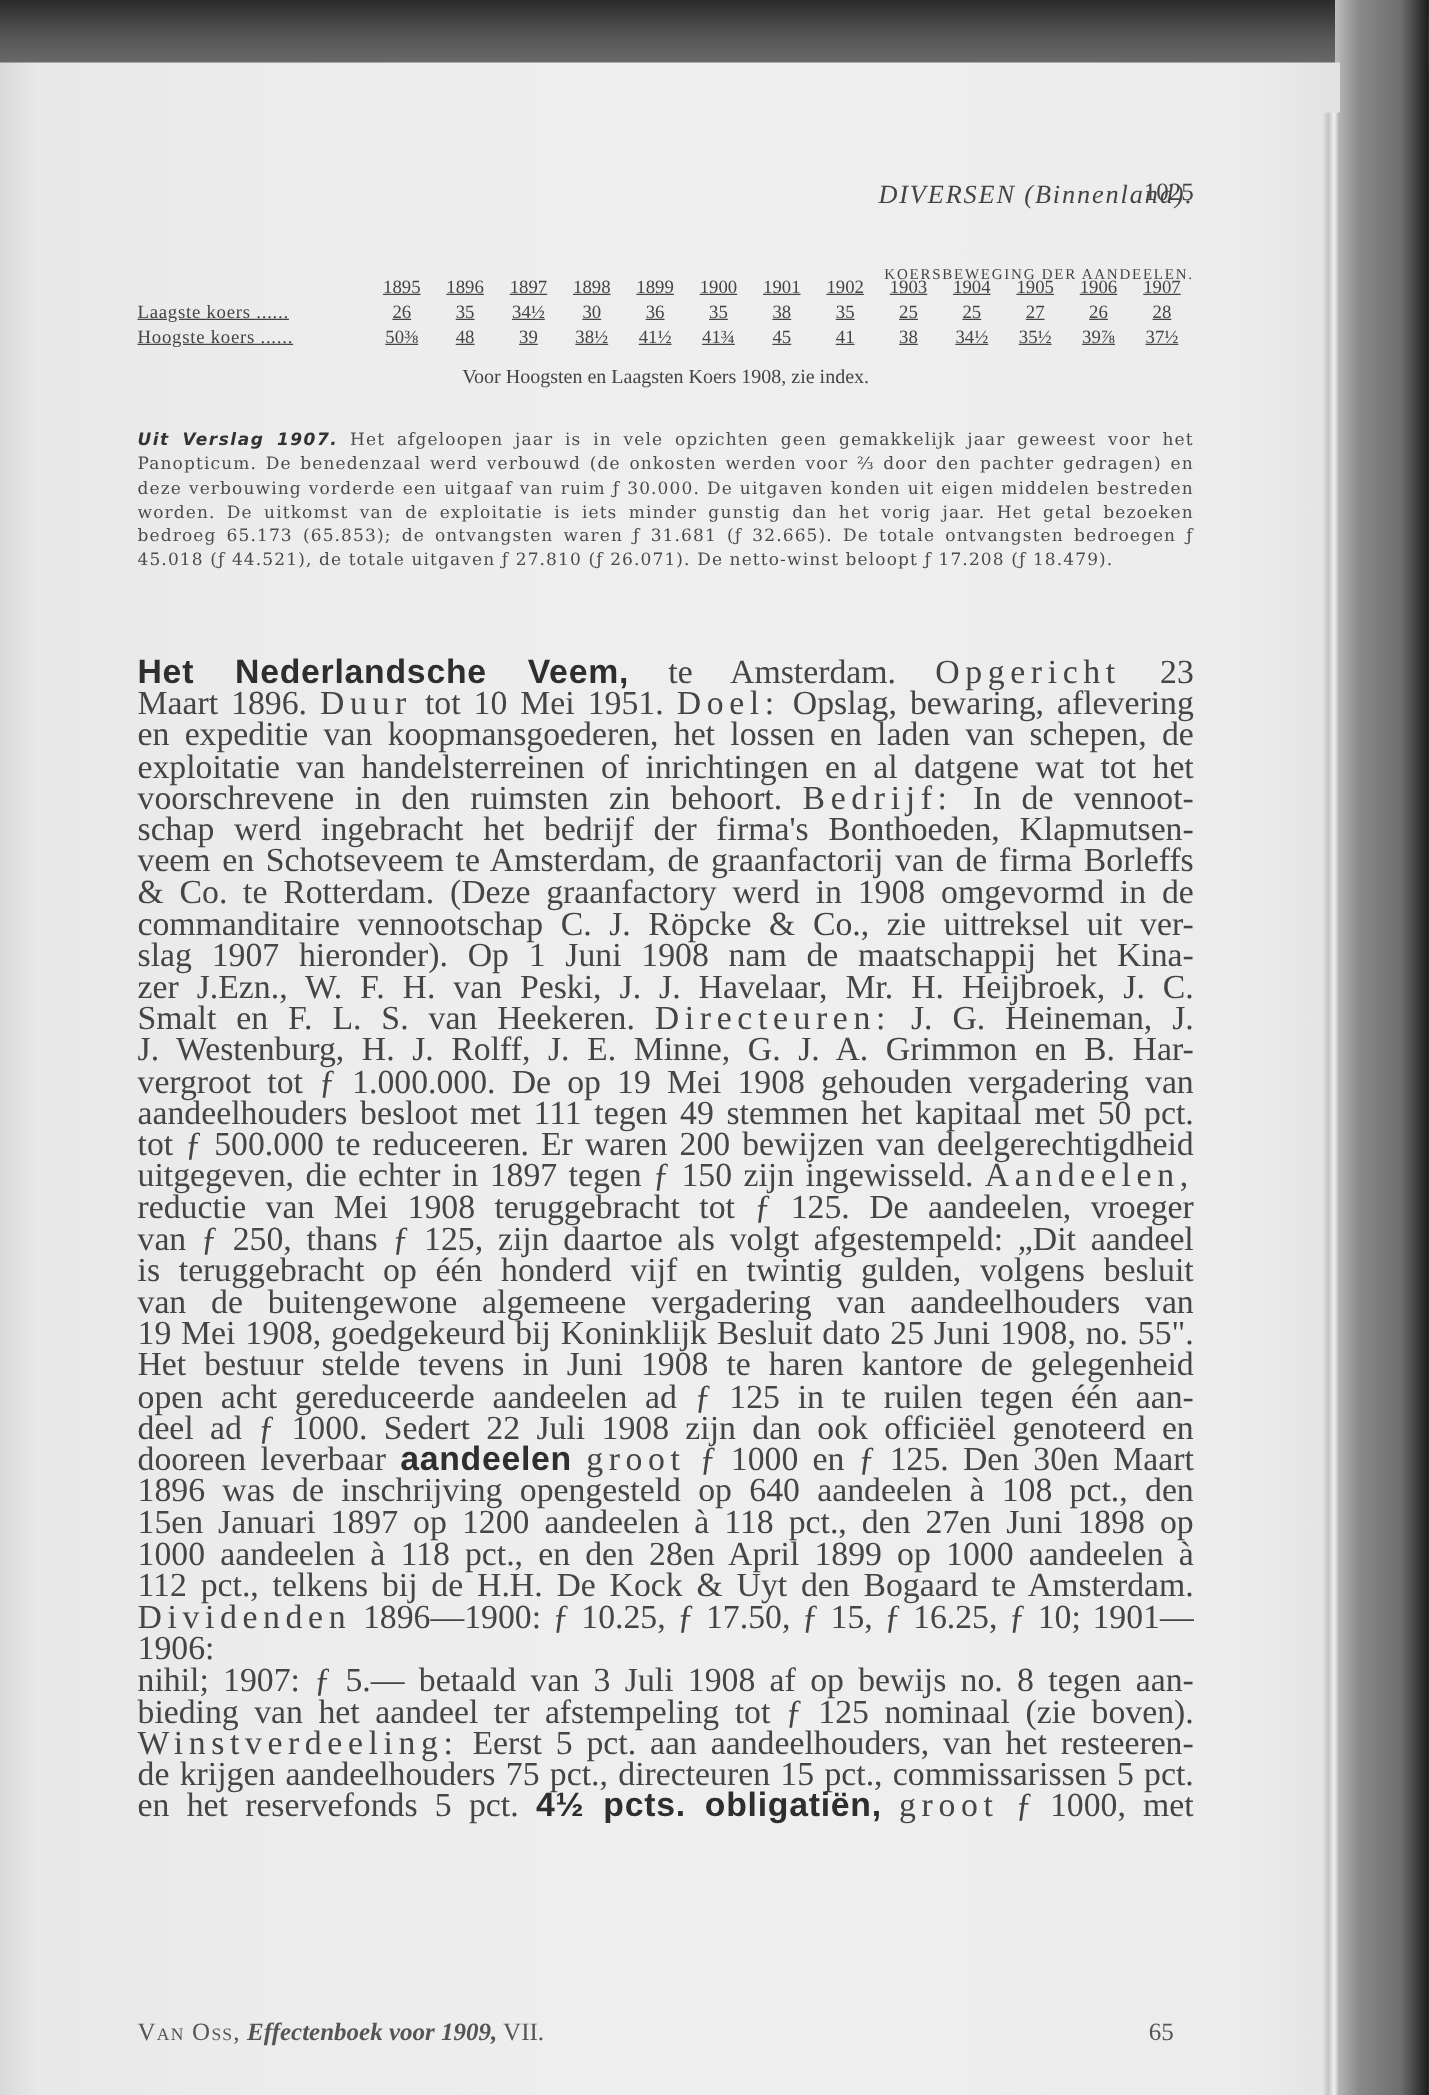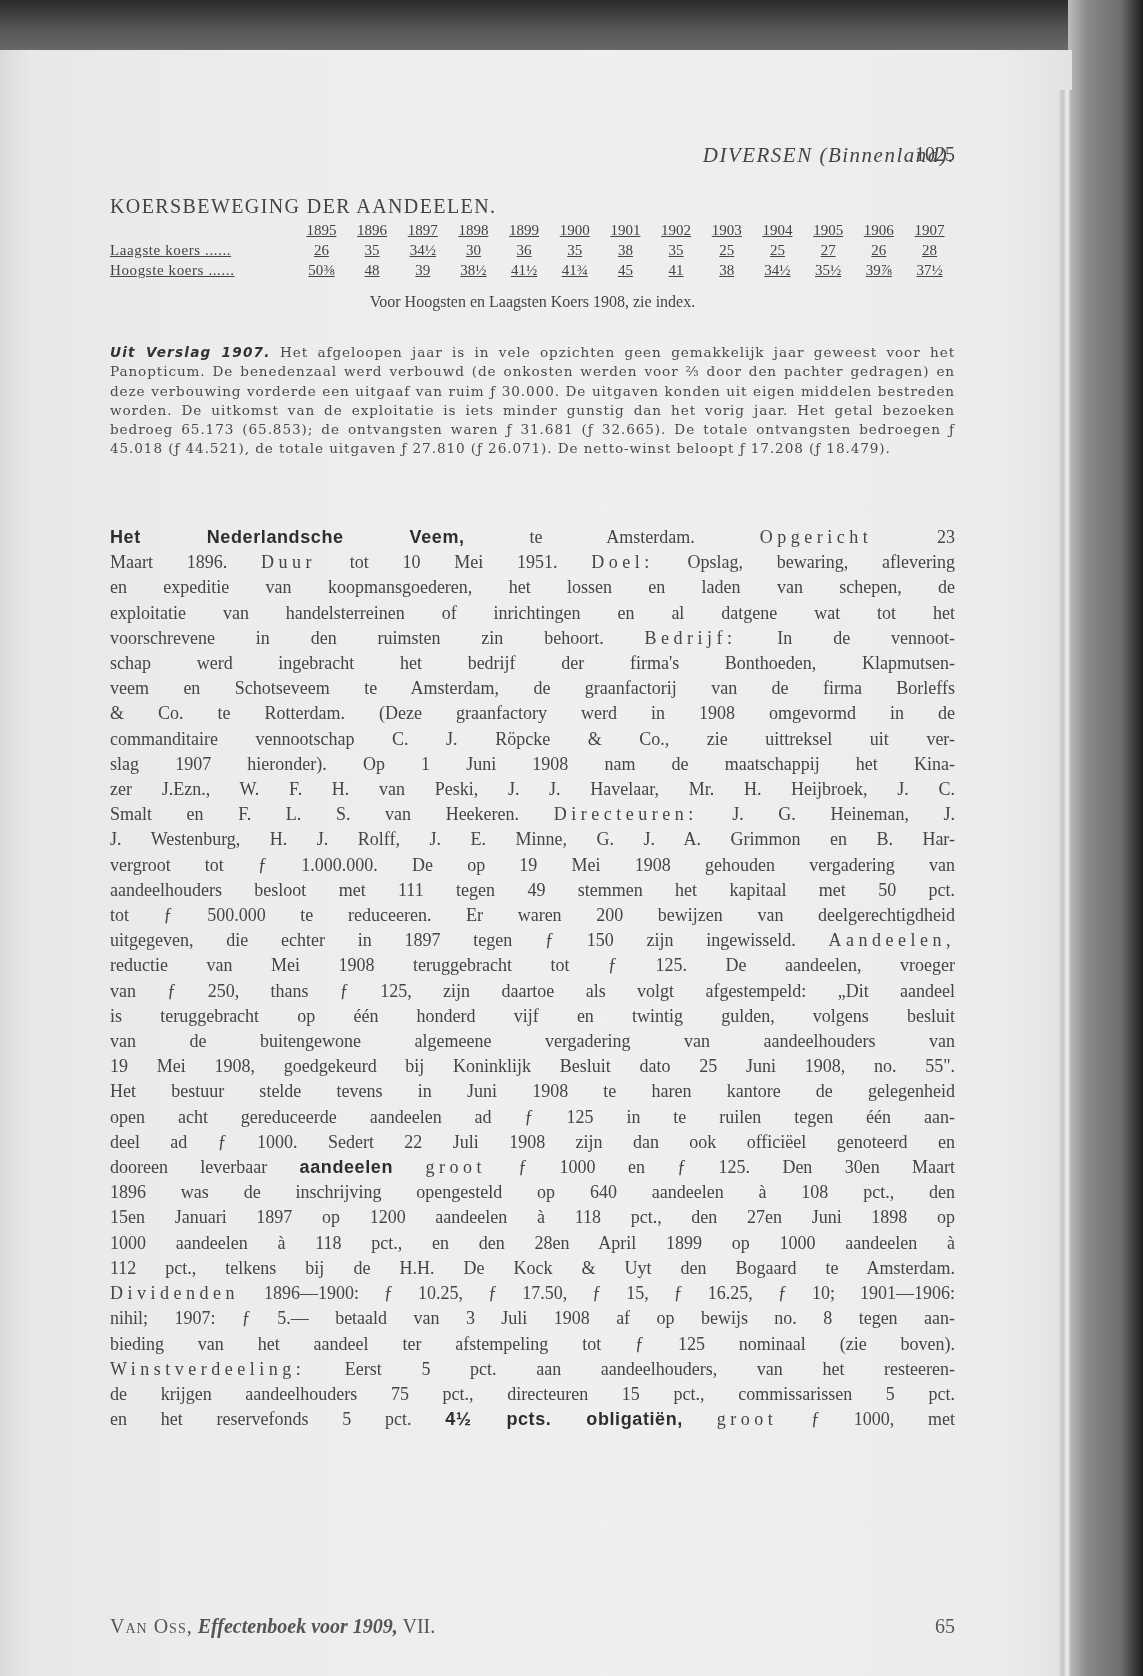--- a/index.html
+++ b/index.html
@@ -28,22 +28,22 @@
   .content { position:absolute; left:110px; top:0; width:845px; }
 
   .running-head { position:absolute; top:93px; left:0; width:845px; height:26px; }
   .running-title {
     position:absolute; left:0; width:845px; text-align:right;
     font-style:italic; font-size:21px; letter-spacing:1.5px; color:#444;
   }
   .page-number { position:absolute; right:0; font-size:20px; color:#444; }
 
   .table-title {
-    position:absolute; top:145px; left:0; width:845px; text-align:left;
-    font-size:20px; letter-spacing:1.4px; color:#444;
+    position:absolute; top:162px; left:0; width:845px; text-align:right;
+    font-size:12px; letter-spacing:1.4px; color:#444;
   }
   table.koers {
     position:absolute; top:170px; left:0; border-collapse:collapse;
     font-size:15px; color:#444;
   }
   table.koers td, table.koers th {
     padding:0; height:20px; font-weight:normal; text-align:center; width:52px;
     white-space:nowrap;
     text-decoration:underline;
   }
@@ -56,31 +56,31 @@
   .report {
     position:absolute; top:293px; left:0; width:845px;
     font-family:"DejaVu Serif","Liberation Serif",serif;
     font-size:13.6px; line-height:19.3px; letter-spacing:0.9px;
     text-align:justify; color:#4a4a4a;
   }
   .report .lead { font-family:"DejaVu Sans","Liberation Sans",sans-serif; font-weight:bold; letter-spacing:1.2px; color:#333;font-style:italic; }
 
   .main-text {
     position:absolute; top:475px; left:0; width:845px;
-    font-size:18px; line-height:25.2px; text-align:justify; color:#454545;
+    font-size:27px; line-height:25.2px; text-align:justify; color:#454545;
   }
   .main-text .heavy { font-family:"Liberation Sans","DejaVu Sans",sans-serif; font-weight:bold; color:#2e2e2e; letter-spacing:0.6px; }
   .main-text .sp { letter-spacing:4.5px; }
   .main-text .lines span.ln { display:block; text-align:justify; text-align-last:justify; }
 
   .footer { position:absolute; top:1565px; left:0; width:845px; height:26px; font-size:20px; color:#555; }
   .footer-left { position:absolute; left:0; }
   .footer-left .sc { font-variant:small-caps; letter-spacing:1px; }
   .footer-left i { font-style:italic;font-weight:bold; }
-  .footer-right { position:absolute; right:0; }
+  .footer-right { position:absolute; right:16px; }
 </style>
 </head>
 <body>
 
 <div class="scan-top"></div>
 <div class="scan-right"></div>
 <div class="page">
   <div class="page-edge"></div>
   <div class="content">
 

